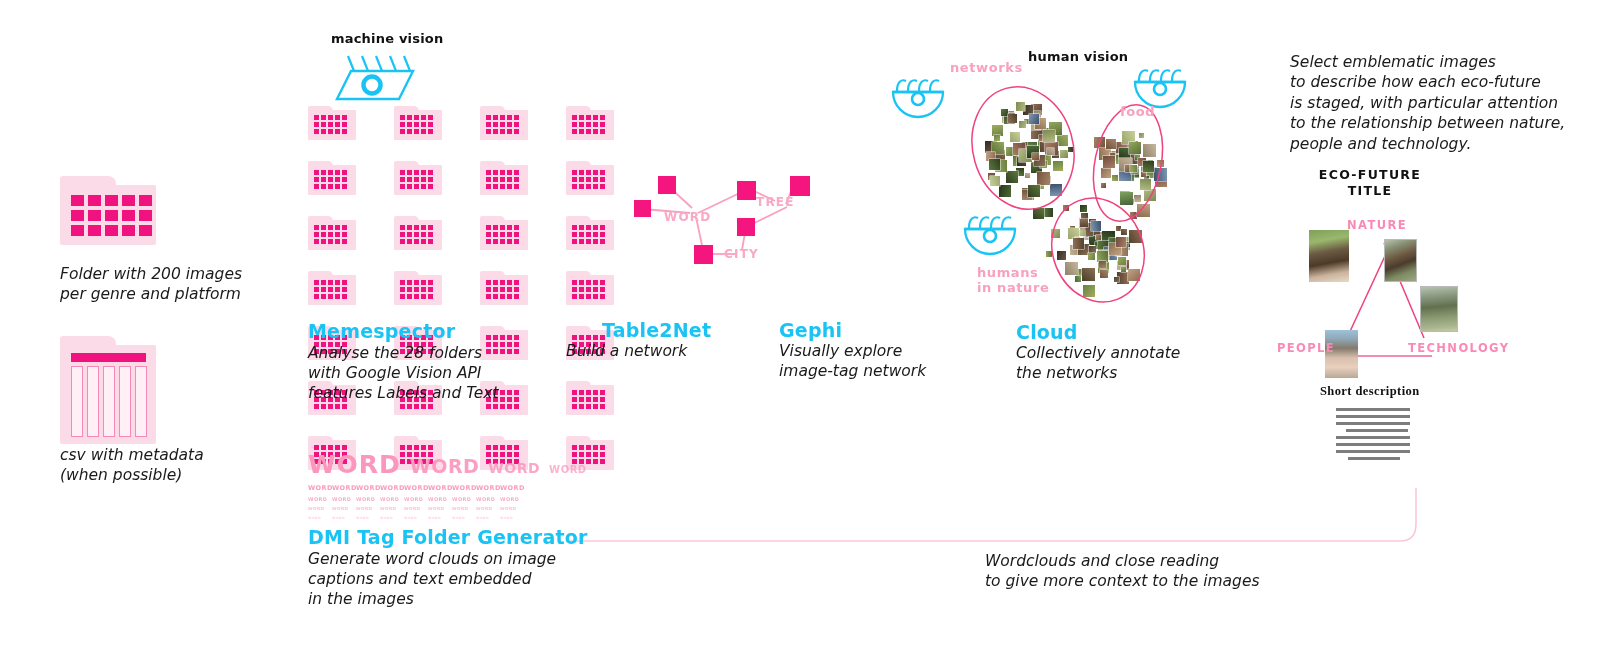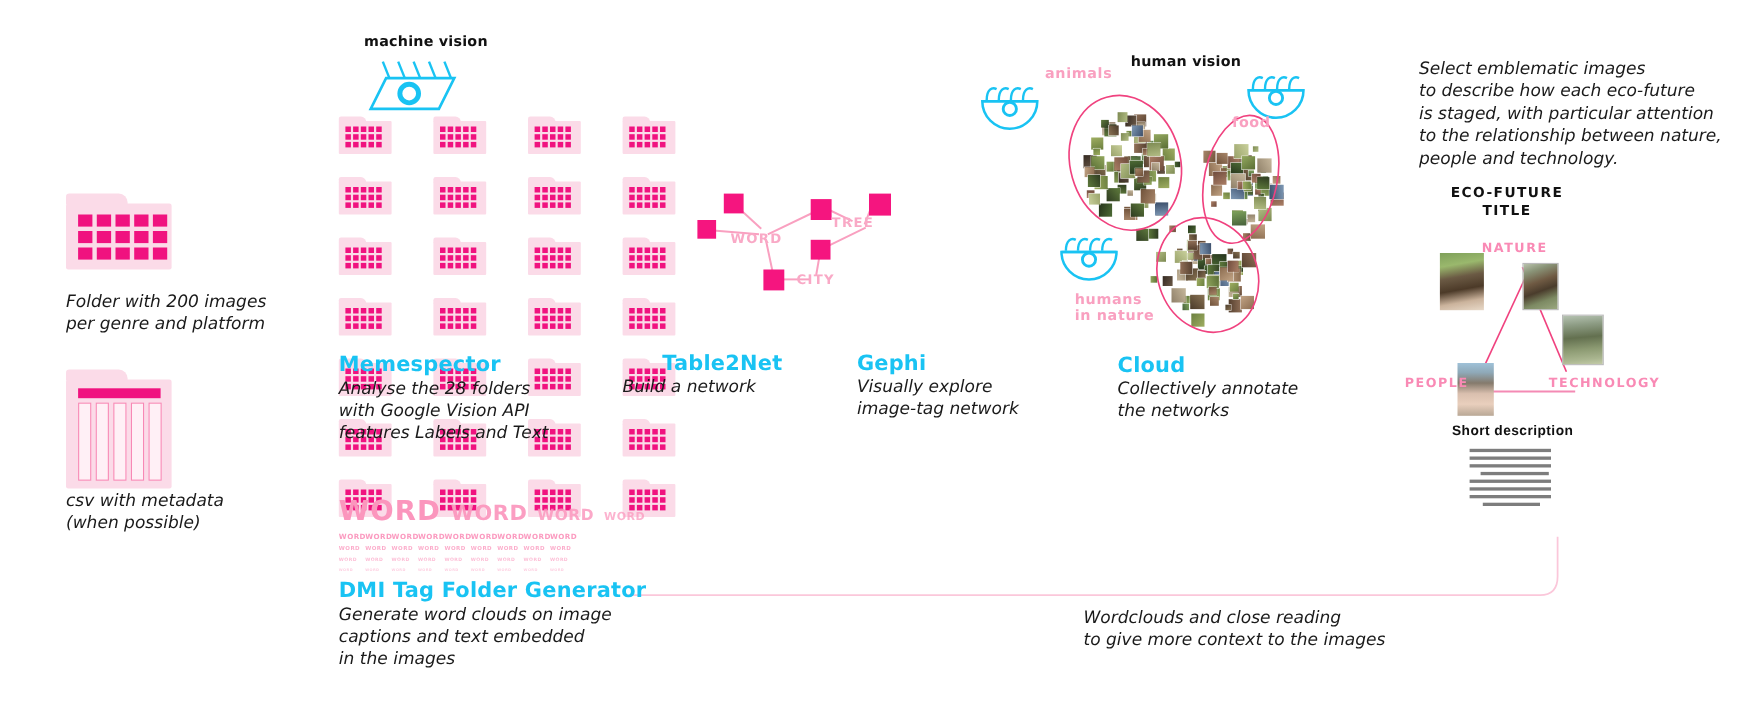--- a/index.html
+++ b/index.html
@@ -92,21 +92,21 @@
   }
   .tri-label {
     font-family: "DejaVu Sans", sans-serif;
     font-weight: bold;
     font-size: 11.5px;
     letter-spacing: 1.4px;
     color: #f98ab5;
     white-space: nowrap;
   }
   .short-desc-title {
-    font-family: Liberation Sans, sans-serif;
+    font-family: Liberation Serif, serif;
     font-weight: bold;
     font-size: 12.5px;
     letter-spacing: .4px;
     color: #111111;
     white-space: nowrap;
   }
 
   
   .folder-big {
     position: absolute;
@@ -1026,21 +1026,21 @@
       <div class="abs" style="left: 108.218px; top: 67.4338px; width: 5px; height: 5px; background: linear-gradient(258deg, rgb(37, 51, 28), rgb(77, 107, 53)); box-shadow: rgba(255, 255, 255, 0.85) 0px 0px 0px 0.5px;"></div>
       <div class="abs" style="left: 71.8704px; top: 73.0352px; width: 7px; height: 7px; background: linear-gradient(325deg, rgb(112, 82, 58), rgb(168, 134, 106)); box-shadow: rgba(255, 255, 255, 0.85) 0px 0px 0px 0.5px;"></div>
     </div>
 
   <svg class="overlay" width="1600" height="662">
     <ellipse cx="1023" cy="148" rx="50" ry="62" transform="rotate(-16 1023 148)" fill="none" stroke="#f0427f" stroke-width="1.5"></ellipse>
     <ellipse cx="1128" cy="163" rx="33" ry="59" transform="rotate(12 1128 163)" fill="none" stroke="#f0427f" stroke-width="1.5"></ellipse>
     <ellipse cx="1098" cy="250" rx="45" ry="53" transform="rotate(-22 1098 250)" fill="none" stroke="#f0427f" stroke-width="1.5"></ellipse>
   </svg>
 
-  <div class="abs cluster-label" style="left:950px; top:60px;">animals</div>
+  <div class="abs cluster-label" style="left:950px; top:60px;">networks</div>
   <div class="abs cluster-label" style="left:1120px; top:104px;">food</div>
   <div class="abs cluster-label" style="left:977px; top:265px;">humans
 in nature</div>
 
   <div class="abs tool-name" style="left:1016px; top:322px;">Cloud</div>
   <div class="abs tool-desc" style="left:1016px; top:343px; width:220px;">Collectively annotate
 the networks</div>
 
   <div class="abs" id="wordcloud" style="left:308px; top:450px; width:250px; height:72px;">
       <div class="wc-row" style="left: 0px; top: 0px;">

